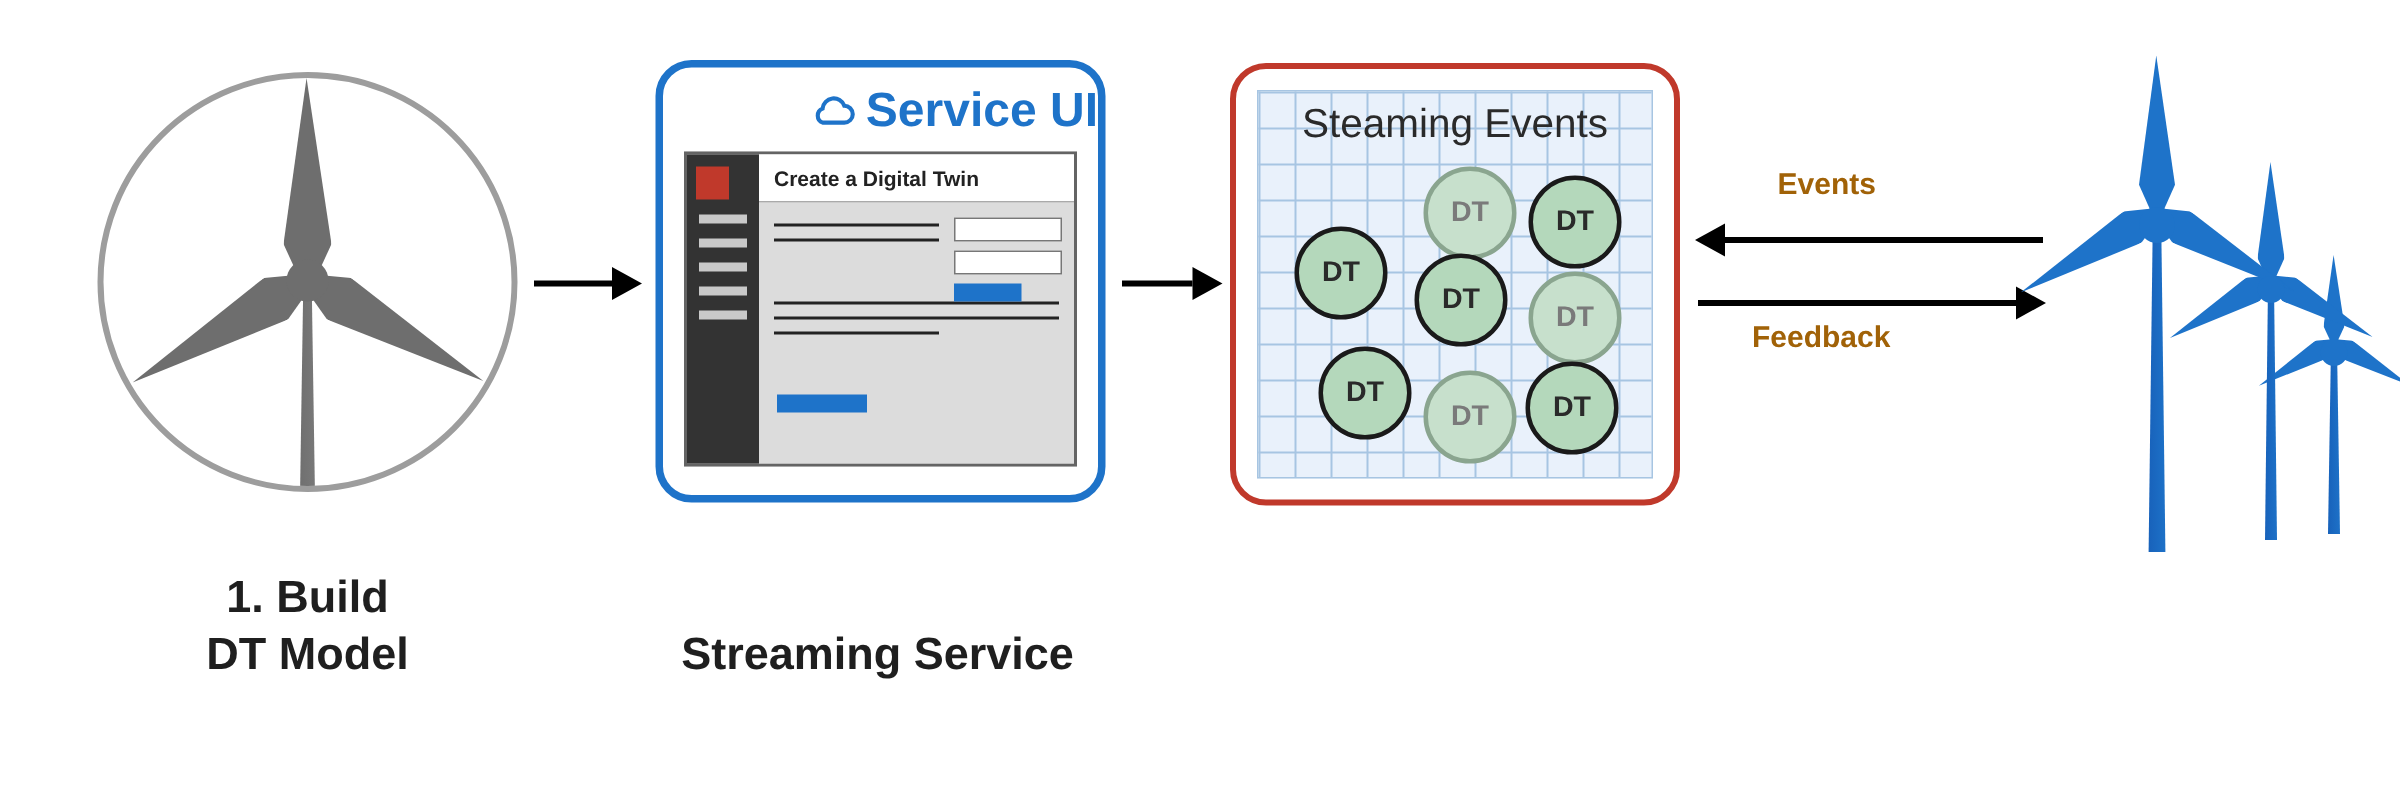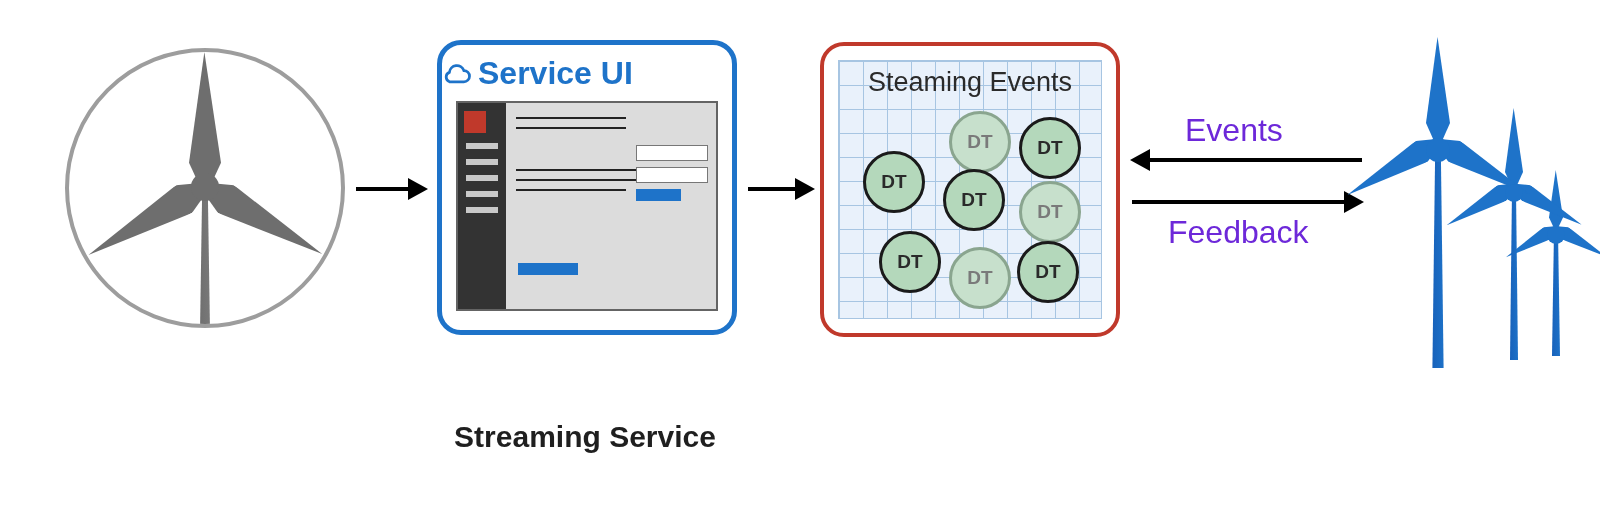--- a/index.html
+++ b/index.html
@@ -93,21 +93,21 @@
     position: absolute;
     left: 437px; top: 40px;
     width: 300px; height: 295px;
     border: 5px solid #1e73c9;
     border-radius: 24px;
     box-sizing: border-box;
     background: #fff;
     padding: 0;
   }
   .step2-title {
-    text-align: left;
+    text-align: right;
     font-size: 32px;
     font-weight: 700;
     color: #1e73c9;
     height: 56px;
     line-height: 56px;
   }
   .step2-title svg {
     vertical-align: -4px;
     margin-right: 6px;
   }
@@ -192,23 +192,23 @@
     display:flex; align-items:center; justify-content:center;
     font-size:19px; font-weight:700;
     color:#2a2a2a;
   }
   .dt.fg { background:#b4d8bb; border:3px solid #1a1a1a; }
   .dt.bg { background:#c7e0cc; border:3px solid #8aa58f; color:#7a7a7a; }
 
   
   .ex-label {
     position:absolute;
-    font-size:32px;
-    font-weight:400;
-    color:#6d28d9;
+    font-size:20px;
+    font-weight:700;
+    color:#a16207;
   }
 
   
   .windfarm {
     position:absolute;
     left: 1368px; top: 38px;
     width: 210px; height: 330px;
   }
   .wt { position:absolute; }
   .wt .mast {
@@ -234,20 +234,24 @@
 
 <div class="stage">
 
   <div class="step1-circle">
     <div class="turbine-pole"></div>
     <div class="turbine-hub"></div>
     <div class="blade" style="transform: translateY(-16px) rotate(-90deg);"></div>
     <div class="blade" style="transform: translateY(-16px) rotate(30deg);"></div>
     <div class="blade" style="transform: translateY(-16px) rotate(150deg);"></div>
   </div>
+  <div class="caption" style="left:65px; top:380px; width:280px;">
+    <span>1. Build</span><br>
+    <span>DT Model</span>
+  </div>
 
   <div class="arrow-right" style="left:356px; top:187px; width:70px;">
     <div class="shaft" style="width:52px;"></div>
       <div class="head"></div>
   </div>
 
   <div class="step2">
     <div class="step2-title">
       <svg width="30" height="30" viewBox="0 0 24 24" fill="none" stroke="#1e73c9" stroke-width="2.2">
         <path d="M17.5 19a4.5 4.5 0 0 0 0-9 6 6 0 0 0-11.6 1.5A4 4 0 0 0 6 19h11.5z"></path>
@@ -256,20 +260,21 @@
     <div class="step2-app">
       <div class="app-sidebar">
         <div class="logo"></div>
         <div class="nav"></div>
         <div class="nav"></div>
         <div class="nav"></div>
         <div class="nav"></div>
         <div class="nav"></div>
       </div>
       <div class="app-body">
+        <div class="form-header">Create a Digital Twin</div>
         <div class="form-line short" style="margin-top:14px;"></div>
         <div class="form-line short"></div>
         <div class="form-input" style="left:130px; top:42px; width:70px;"></div>
         <div class="form-input" style="left:130px; top:64px; width:70px;"></div>
         <div class="form-btn" style="left:130px; top:86px; width:45px;"></div>
         <div class="form-line" style="margin-top:40px;"></div>
         <div class="form-line"></div>
         <div class="form-line short"></div>
         <div class="form-btn" style="left:12px; top:160px; width:60px;"></div>
       </div>

